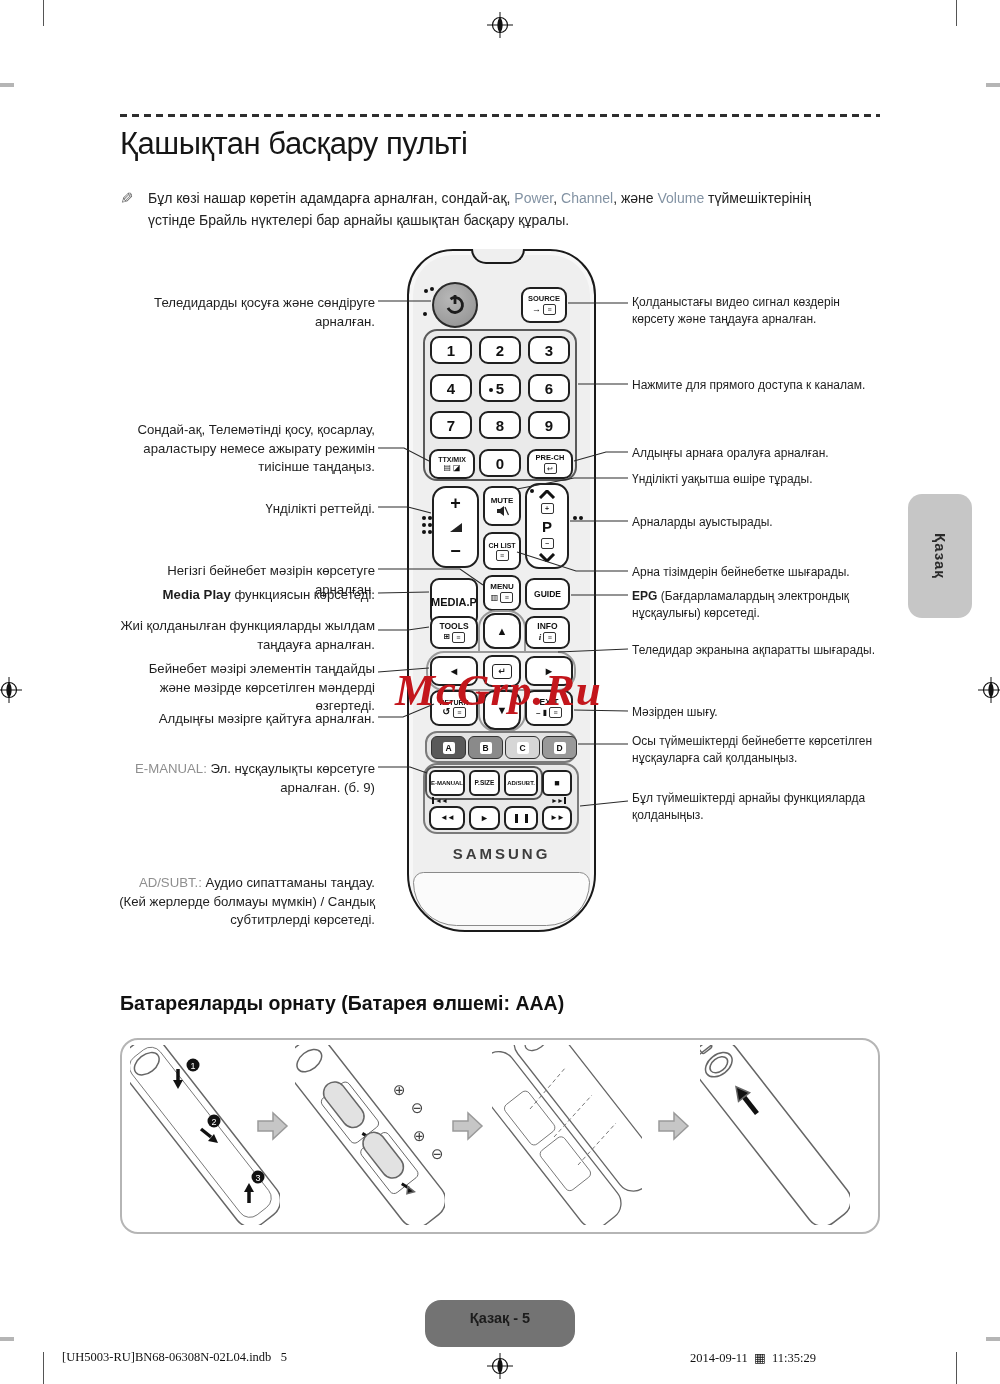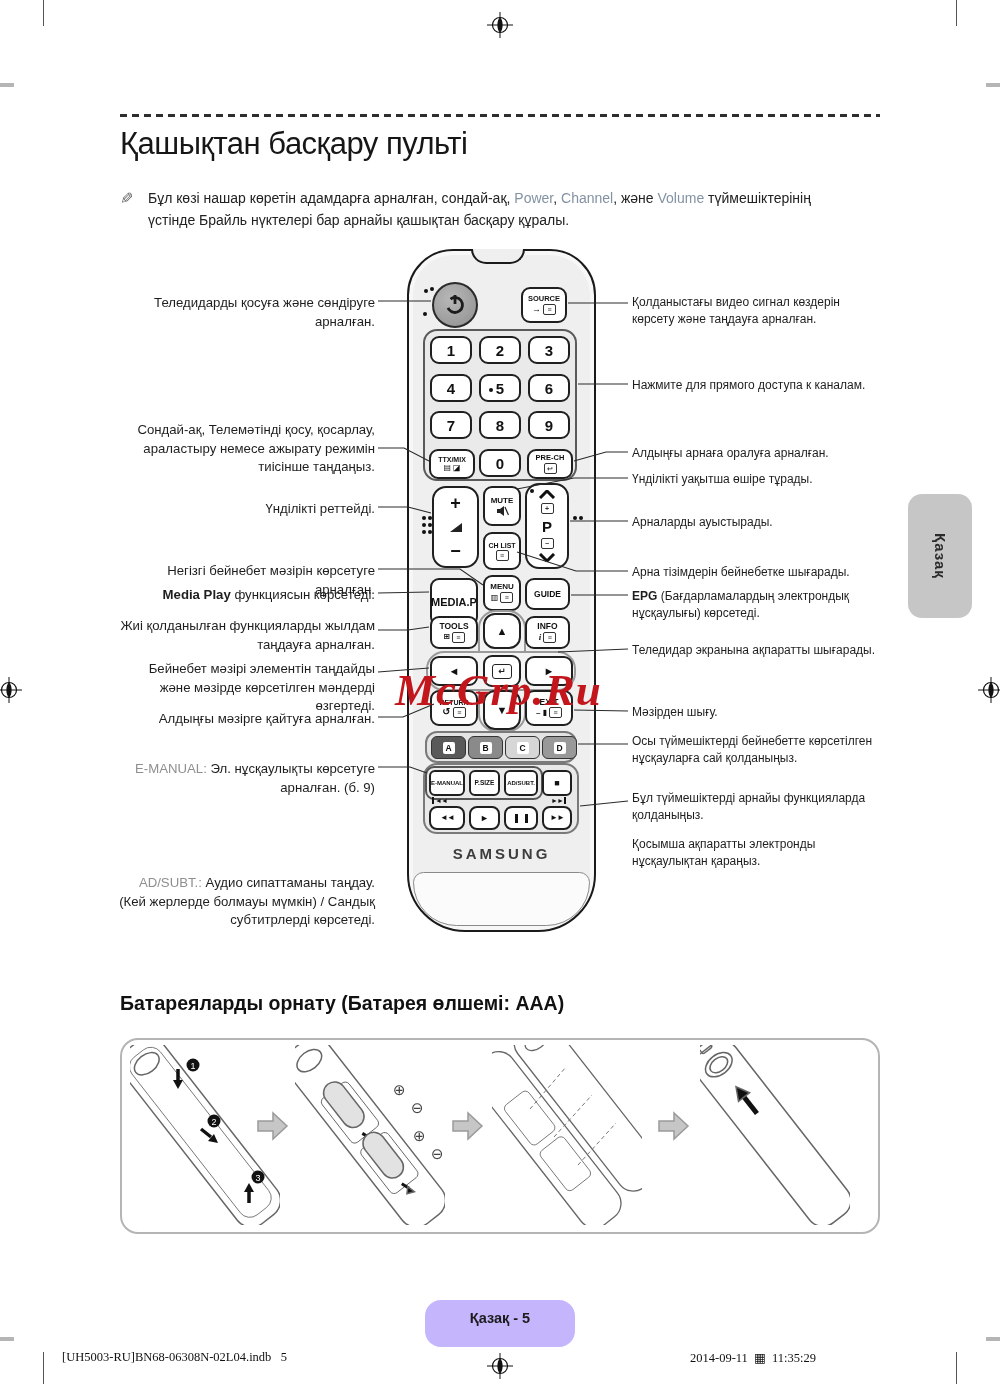--- a/index.html
+++ b/index.html
@@ -48,21 +48,21 @@
            border-radius:12px 12px 50px 50px;}
   .watermark{left:395px;top:664px;font-family:"Liberation Serif","DejaVu Serif",serif;font-style:italic;font-weight:bold;
              font-size:45px;color:#c3161c;z-index:60;letter-spacing:1px;}
   
   .batt-title{left:120px;top:992px;font-size:19.5px;font-weight:bold;color:#111;}
   .batt-panel{left:120px;top:1038px;width:760px;height:196px;border:2px solid #b5b5b5;border-radius:18px;background:#fff;}
   
   .sidetab{left:908px;top:494px;width:64px;height:124px;background:#c6c6c6;border-radius:14px;display:flex;
            align-items:center;justify-content:center;}
   .sidetab span{writing-mode:vertical-rl;font-size:15px;font-weight:bold;color:#2a2a2a;letter-spacing:1px;}
-  .pagetab{left:425px;top:1300px;width:150px;height:47px;background:#c4b5fd;border-radius:16px;display:flex;
+  .pagetab{left:425px;top:1300px;width:150px;height:47px;background:#737373;border-radius:16px;display:flex;
            justify-content:center;padding-top:10px;font-size:14.5px;font-weight:bold;color:#1c1c1c;}
   .fileinfo{left:62px;top:1350px;font-family:"Liberation Serif","DejaVu Serif",serif;font-size:12.5px;color:#111;white-space:pre;}
   .printstamp{left:690px;top:1350px;width:245px;font-family:"Liberation Serif","DejaVu Serif",serif;
               font-size:12.5px;color:#111;}
   .cropv{position:absolute;width:1px;background:#555;}
   .croph{position:absolute;height:4px;background:#b5b5b5;}
 </style>
 </head>
 <body>
 
@@ -320,21 +320,20 @@
   <div class="cr" style="top:377px;">Нажмите для прямого доступа к каналам.</div>
   <div class="cr" style="top:445px;">Алдыңғы арнаға оралуға арналған.</div>
   <div class="cr" style="top:471px;">Үнділікті уақытша өшіре тұрады.</div>
   <div class="cr" style="top:514px;">Арналарды ауыстырады.</div>
   <div class="cr" style="top:564px;">Арна тізімдерін бейнебетке шығарады.</div>
   <div class="cr" style="top:588px;"><span class="b">EPG</span><span> (Бағдарламалардың электрондық нұсқаулығы) көрсетеді.</span></div>
   <div class="cr" style="top:642px;">Теледидар экранына ақпаратты шығарады.</div>
   <div class="cr" style="top:704px;">Мәзірден шығу.</div>
   <div class="cr" style="top:733px;">Осы түймешіктерді бейнебетте көрсетілген нұсқауларға сай қолданыңыз.</div>
   <div class="cr" style="top:790px;">Бұл түймешіктерді арнайы функцияларда қолданыңыз.</div>
-  <div class="cr" style="top:836px;">Қосымша ақпаратты электронды нұсқаулықтан қараңыз.</div>
 
   <div class="abs watermark">McGrp.Ru</div>
 
   <div class="abs sidetab">
       <span>Қазақ</span>
     </div>
 
   <div class="abs batt-title">Батареяларды орнату (Батарея өлшемі: AAA)</div>
   <div class="abs batt-panel"></div>
 

